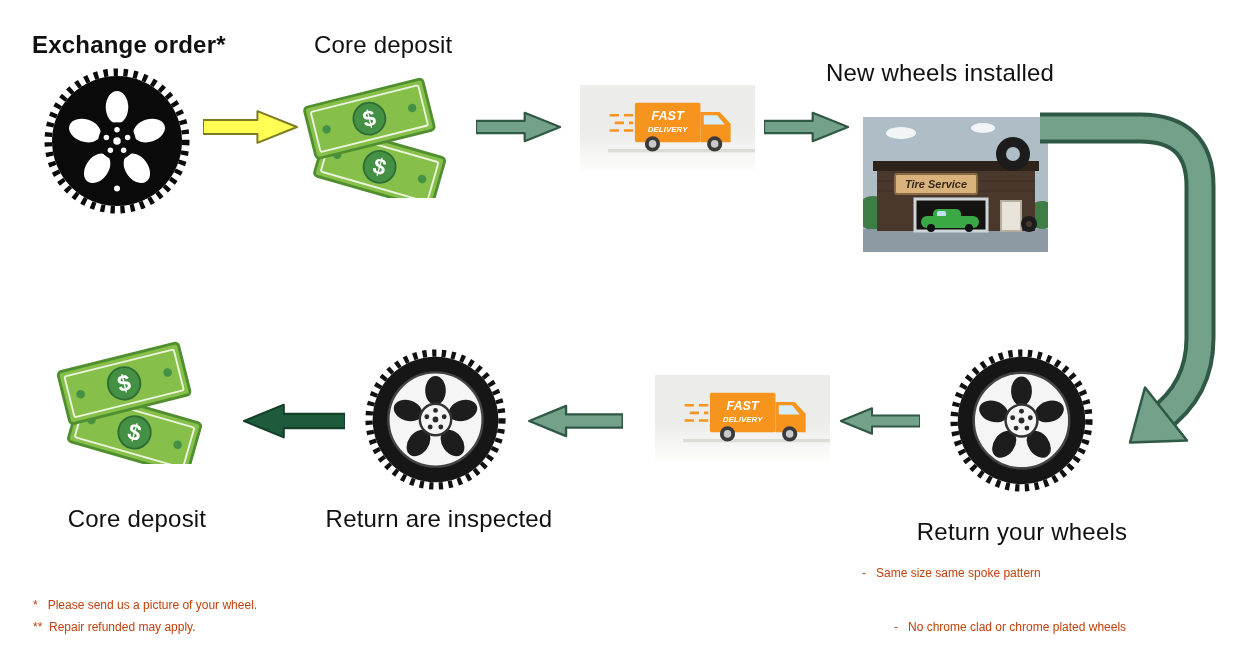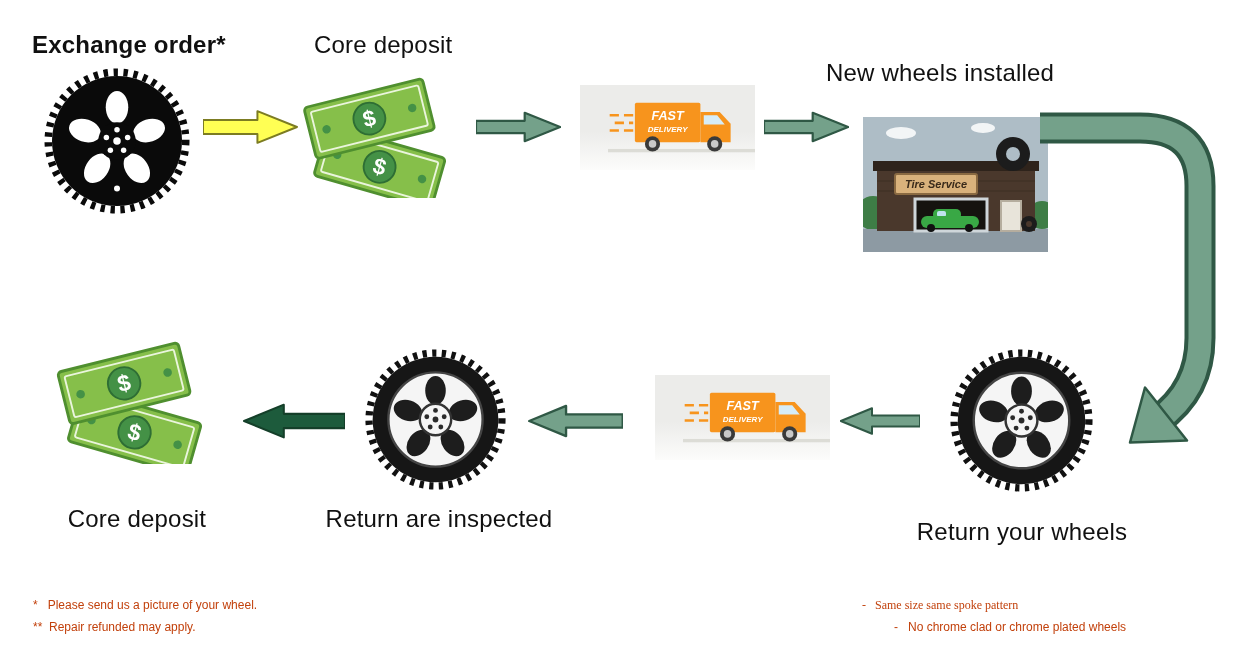--- a/index.html
+++ b/index.html
@@ -257,16 +257,16 @@
       </g>
     </svg>
   </div>
 
   <div class="label centered" style="left:897px; top:518px; width:250px;">Return your wheels</div>
   <div class="label centered" style="left:313px; top:505px; width:252px;">Return are inspected</div>
   <div class="label centered" style="left:37px; top:505px; width:200px;">Core deposit</div>
 
   <div class="fn" style="left:33px; top:598px;">*   Please send us a picture of your wheel.</div>
   <div class="fn" style="left:33px; top:620px;">**  Repair refunded may apply.</div>
-  <div class="fn" style="left:862px; top:598px;font-family:Liberation Serif, serif;">-   Same size same spoke pattern</div>
+  <div class="fn" style="left:862px; top:566px;">-   Same size same spoke pattern</div>
   <div class="fn" style="left:894px; top:620px;">-   No chrome clad or chrome plated wheels</div>
 
 </div>
 
 </body></html>

